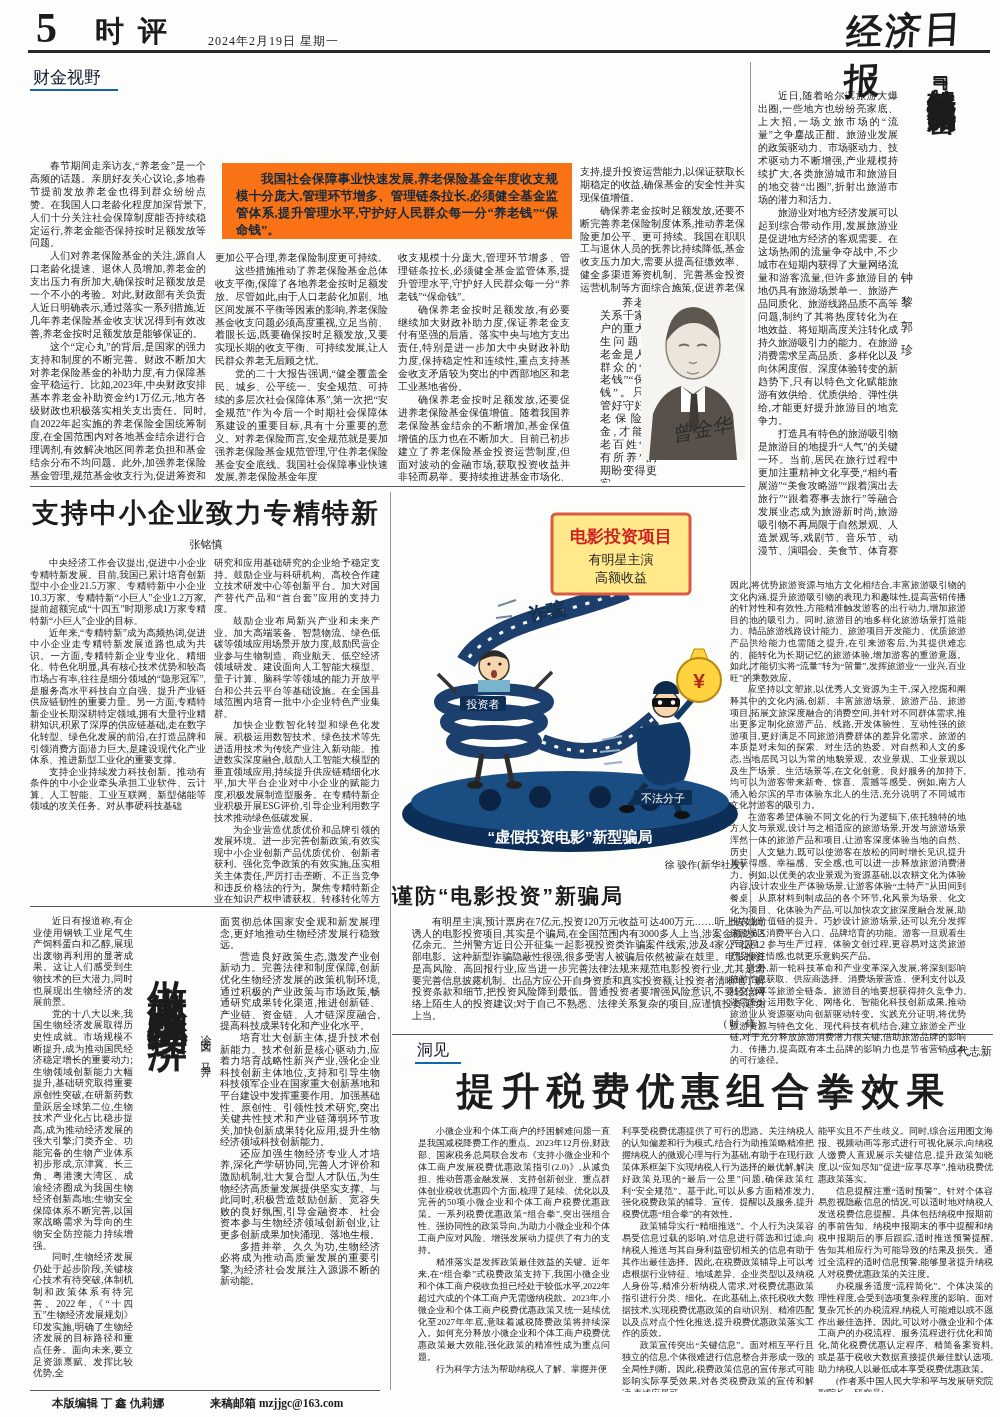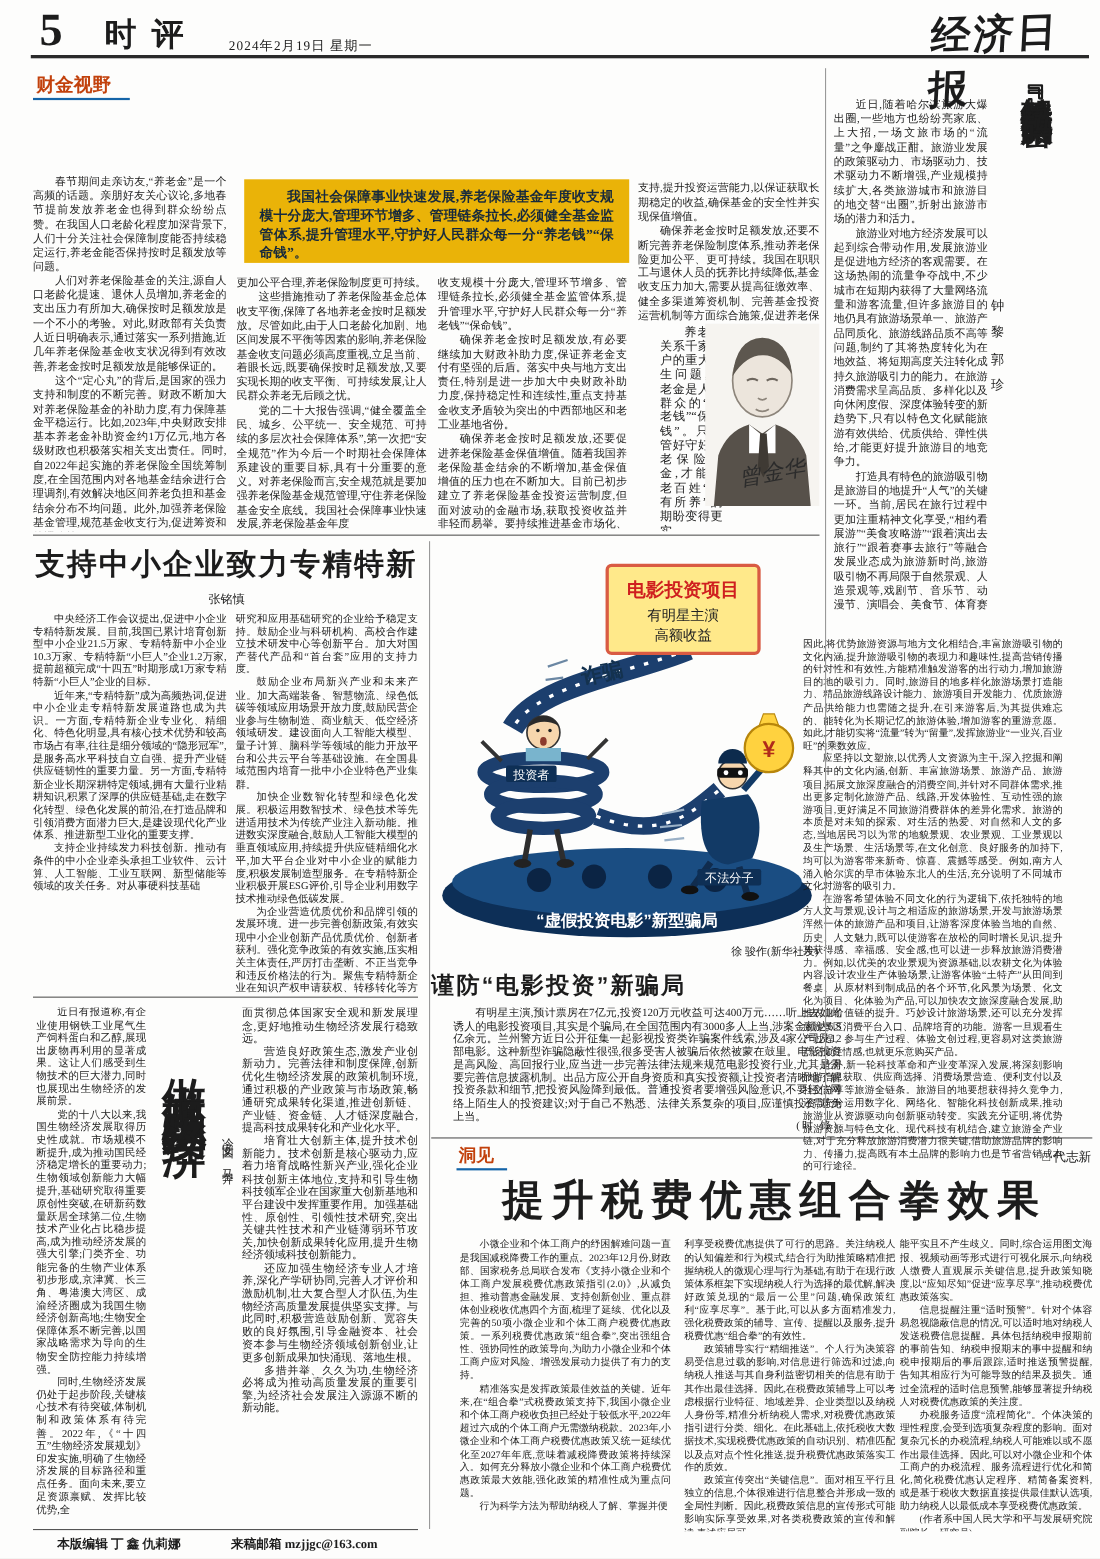--- a/index.html
+++ b/index.html
@@ -5,24 +5,24 @@
   html,body{margin:0;padding:0;background:#e8e8e6;}
   .page{position:relative;width:1000px;height:1417px;margin:0 auto;background:#fdfdfc;overflow:hidden;
         font-family:"Liberation Serif","DejaVu Serif",serif;color:#1c1c1c;}
   .abs{position:absolute;}
   .sans{font-family:"Liberation Sans","DejaVu Sans",sans-serif;}
   .rule{position:absolute;background:#2a2a2a;}
   .bluerule{position:absolute;background:#1464a8;}
   .col{position:absolute;text-align:justify;overflow:hidden;}
   .col p{margin:0;text-indent:2em;}
   .col p.cont{text-indent:0;}
-  .kicker{position:absolute;color:#c2410c;font-weight:bold;}
+  .kicker{position:absolute;color:#0f172a;font-weight:normal;}
   .vert{writing-mode:vertical-rl;text-orientation:upright;}
   .center{text-align:center;}
-  .pullbox{position:absolute;background:#eab308;box-sizing:border-box;padding:8px 14px;}
+  .pullbox{position:absolute;background:#f97316;box-sizing:border-box;padding:8px 14px;}
   .pullbox p{margin:0;font-size:12.5px;line-height:17px;font-weight:bold;color:#16293c;text-align:justify;text-indent:2em;}
   .scam-wrap{position:absolute;overflow:hidden;}
   .scam-attr{position:absolute;right:2px;bottom:0;background:#fdfdfc;padding-left:8px;letter-spacing:2px;}
 </style>
 </head>
 <body>
 
 <div class="page">
 
   <div class="abs" style="left:36px;top:4px;font-size:42px;font-weight:bold;">5</div>
@@ -175,21 +175,21 @@
   <div class="abs" style="left:880px;top:1044px;width:112px;text-align:right;font-size:11.5px;">
     <span>□</span>&nbsp;<span>代志新</span>
   </div>
   <div class="abs sans center" style="left:415px;top:1066px;width:578px;font-size:38px;font-weight:bold;letter-spacing:7px;">提升税费优惠组合拳效果</div>
   <div class="col" style="left:418px;top:1126px;width:192px;height:266px;font-size:9px;line-height:11.9px;">
     <p>小微企业和个体工商户的纾困解难问题一直是我国减税降费工作的重点。2023年12月份,财政部、国家税务总局联合发布《支持小微企业和个体工商户发展税费优惠政策指引(2.0)》,从减负担、推动普惠金融发展、支持创新创业、重点群体创业税收优惠四个方面,梳理了延续、优化以及完善的50项小微企业和个体工商户税费优惠政策。一系列税费优惠政策“组合拳”,突出强组合性、强协同性的政策导向,为助力小微企业和个体工商户应对风险、增强发展动力提供了有力的支持。</p>
     <p>精准落实是发挥政策最佳效益的关键。近年来,在“组合拳”式税费政策支持下,我国小微企业和个体工商户税收负担已经处于较低水平,2022年超过六成的个体工商户无需缴纳税款。2023年,小微企业和个体工商户税费优惠政策又统一延续优化至2027年年底,意味着减税降费政策将持续深入。如何充分释放小微企业和个体工商户税费优惠政策最大效能,强化政策的精准性成为重点问题。</p>
     <p>行为科学方法为帮助纳税人了解、掌握并便</p>
   </div>
   <div class="col" style="left:622px;top:1126px;width:192px;height:266px;font-size:9px;line-height:11.9px;">
-    <p class="cont">利享受税费优惠提供了可行的思路。关注纳税人的认知偏差和行为模式,结合行为助推策略精准把握纳税人的微观心理与行为基础,有助于在现行政策体系框架下实现纳税人行为选择的最优解,解决好政策兑现的“最后一公里”问题,确保政策红利“应享尽享”。基于此,可以从多方面精准发力,强化税费政策的辅导、宣传、提醒以及服务,提升税费优惠“组合拳”的有效性。</p>
+    <p class="cont">利享受税费优惠提供了可行的思路。关注纳税人的认知偏差和行为模式,结合行为助推策略精准把握纳税人的微观心理与行为基础,有助于在现行政策体系框架下实现纳税人行为选择的最优解,解决好政策兑现的“最后一公里”问题,确保政策红利“安全规范”。基于此,可以从多方面精准发力,强化税费政策的辅导、宣传、提醒以及服务,提升税费优惠“组合拳”的有效性。</p>
     <p>政策辅导实行“精细推送”。个人行为决策容易受信息过载的影响,对信息进行筛选和过滤,向纳税人推送与其自身利益密切相关的信息有助于其作出最佳选择。因此,在税费政策辅导上可以考虑根据行业特征、地域差异、企业类型以及纳税人身份等,精准分析纳税人需求,对税费优惠政策指引进行分类、细化。在此基础上,依托税收大数据技术,实现税费优惠政策的自动识别、精准匹配以及点对点个性化推送,提升税费优惠政策落实工作的质效。</p>
     <p>政策宣传突出“关键信息”。面对相互平行且独立的信息,个体很难进行信息整合并形成一致的全局性判断。因此,税费政策信息的宣传形式可能影响实际享受效果,对各类税费政策的宣传和解读,表述应尽可</p>
   </div>
   <div class="col" style="left:818px;top:1126px;width:175px;height:266px;font-size:9px;line-height:11.9px;">
     <p class="cont">能平实且不产生歧义。同时,综合运用图文海报、视频动画等形式进行可视化展示,向纳税人缴费人直观展示关键信息,提升政策知晓度,以“应知尽知”促进“应享尽享”,推动税费优惠政策落实。</p>
     <p>信息提醒注重“适时预警”。针对个体容易忽视隐蔽信息的情况,可以适时地对纳税人发送税费信息提醒。具体包括纳税申报期前的事前告知、纳税申报期末的事中提醒和纳税申报期后的事后跟踪,适时推送预警提醒,告知其相应行为可能导致的结果及损失。通过全流程的适时信息预警,能够显著提升纳税人对税费优惠政策的关注度。</p>
     <p>办税服务适度“流程简化”。个体决策的理性程度,会受到选项复杂程度的影响。面对复杂冗长的办税流程,纳税人可能难以或不愿作出最佳选择。因此,可以对小微企业和个体工商户的办税流程、服务流程进行优化和简化,简化税费优惠认定程序、精简备案资料,或是基于税收大数据直接提供最佳默认选项,助力纳税人以最低成本享受税费优惠政策。</p>
     <p>(作者系中国人民大学和平与发展研究院副院长、研究员)</p>
   </div>
 

